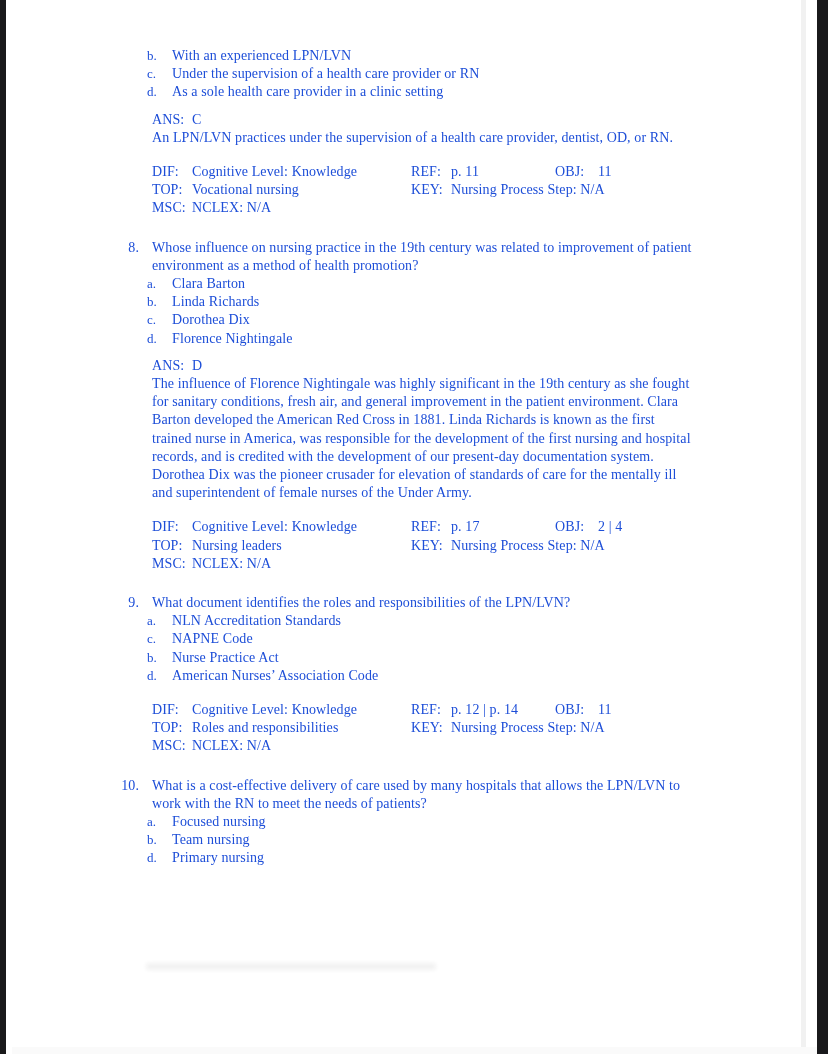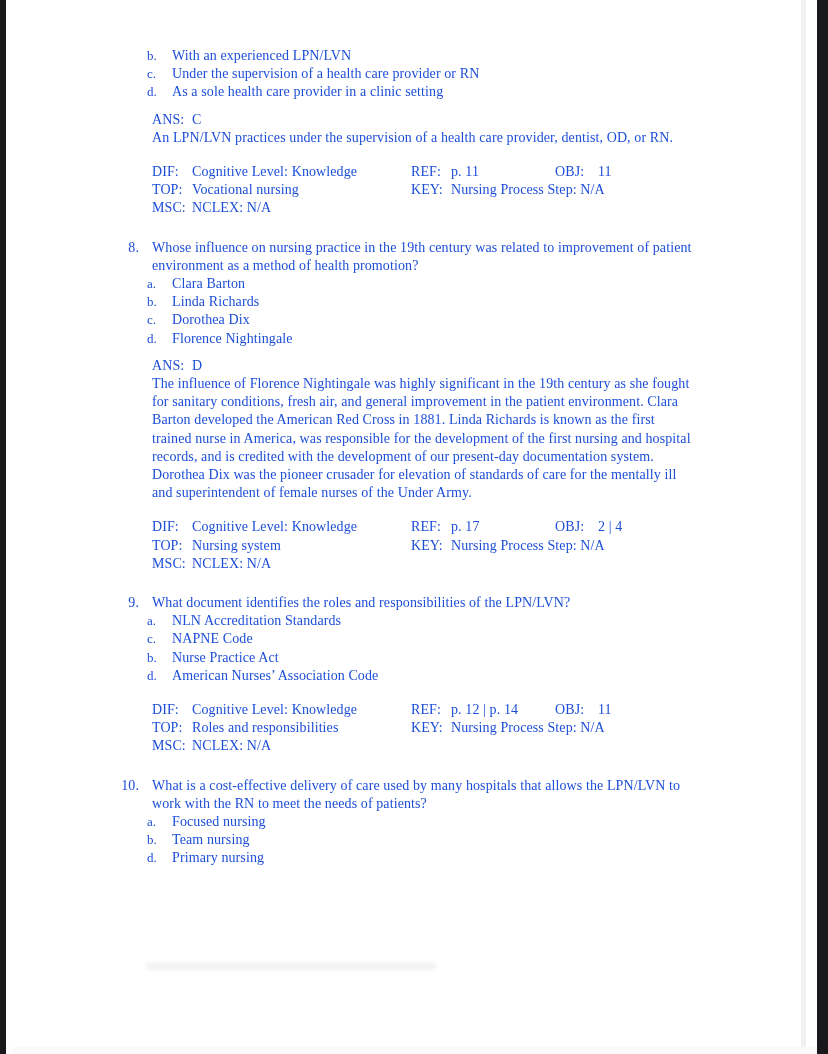--- a/index.html
+++ b/index.html
@@ -108,21 +108,21 @@
             <div class="r-line">and superintendent of female nurses of the Under Army.</div>
           </div>
         </div>
         <div class="meta">
           <div class="meta-row">
             <span class="meta-cell c0"><span class="meta-label">DIF:</span><span class="meta-value">Cognitive Level: Knowledge</span></span>
             <span class="meta-cell c1"><span class="meta-label">REF:</span><span class="meta-value">p. 17</span></span>
             <span class="meta-cell c2"><span class="meta-label">OBJ:</span><span class="meta-value">2 | 4</span></span>
           </div>
           <div class="meta-row">
-            <span class="meta-cell c0"><span class="meta-label">TOP:</span><span class="meta-value">Nursing system</span></span>
+            <span class="meta-cell c0"><span class="meta-label">TOP:</span><span class="meta-value">Nursing leaders</span></span>
             <span class="meta-cell c1"><span class="meta-label">KEY:</span><span class="meta-value">Nursing Process Step: N/A</span></span>
           </div>
           <div class="meta-row">
             <span class="meta-cell c0"><span class="meta-label">MSC:</span><span class="meta-value">NCLEX: N/A</span></span>
           </div>
         </div>
       </div>
       <div class="block">
         <div class="q-head">
           <span class="q-num">9.</span>

